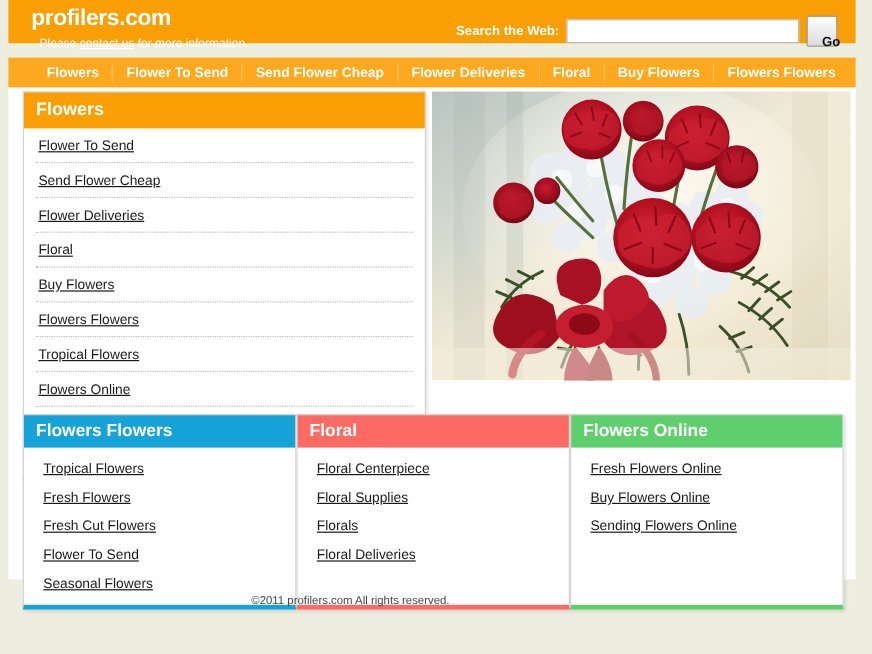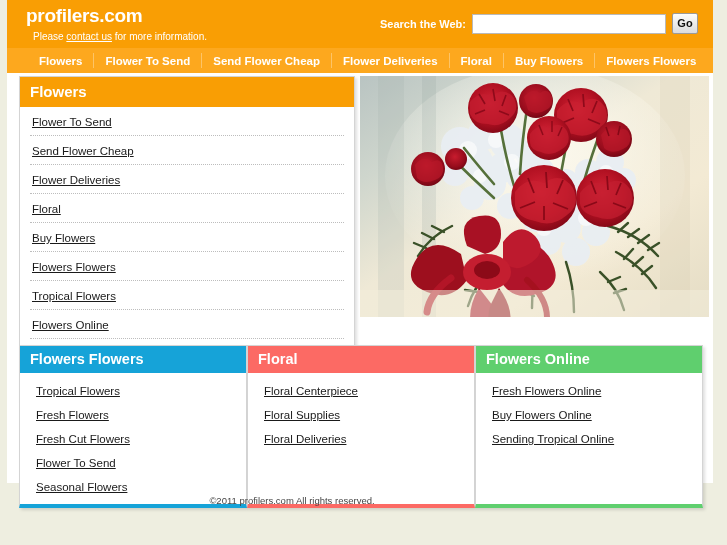--- a/index.html
+++ b/index.html
@@ -19,21 +19,21 @@
     width: 727px;
     height: 545px;
   }
 
   
   .header {
     position: absolute;
     left: 7px;
     top: 0;
     width: 706px;
-    height: 48px;
+    height: 36px;
     background: #f99e04;
   }
   .brand {
     position: absolute;
     left: 19px;
     top: 5px;
     font-size: 19px;
     font-weight: bold;
     color: #ffffff;
     letter-spacing: -0.3px;
@@ -79,21 +79,21 @@
     width: 26px;
     height: 21px;
     background: linear-gradient(#fdfdfd, #dcdcdc);
     border: 1px solid #9a9a9a;
     border-radius: 2px;
     font-family: "Liberation Sans", sans-serif;
     font-size: 11px;
     font-weight: bold;
     color: #111111;
     cursor: pointer;
-    padding: 0;
+    padding: 12px;
     line-height: 19px;
   }
 
   
   .nav {
     position: absolute;
     left: 7px;
     top: 48px;
     width: 706px;
     height: 25px;
@@ -455,30 +455,31 @@
           <li><a href="#">Flower To Send</a></li>
           <li><a href="#">Seasonal Flowers</a></li>
         </ul>
       </div>
 
       <div class="box" style="border-bottom:4px solid #fc6a64;">
         <div class="box-head" style="background:#fc6a64;">Floral</div>
         <ul class="box-list">
           <li><a href="#">Floral Centerpiece</a></li>
           <li><a href="#">Floral Supplies</a></li>
+          <li><a href="#">Florals</a></li>
           <li><a href="#">Floral Deliveries</a></li>
         </ul>
       </div>
 
       <div class="box" style="border-bottom:4px solid #5fcf6e;">
         <div class="box-head" style="background:#5fcf6e;">Flowers Online</div>
         <ul class="box-list">
           <li><a href="#">Fresh Flowers Online</a></li>
           <li><a href="#">Buy Flowers Online</a></li>
-          <li><a href="#">Sending Tropical Online</a></li>
+          <li><a href="#">Sending Flowers Online</a></li>
         </ul>
       </div>
 
     </div>
   </div>
 
   <div class="footer">©2011 profilers.com All rights reserved.</div>
 
 </div>
 

